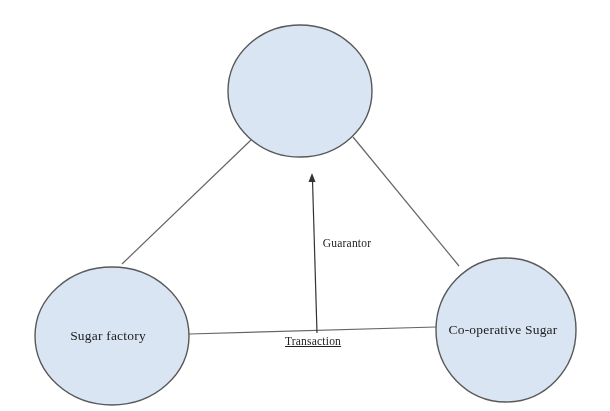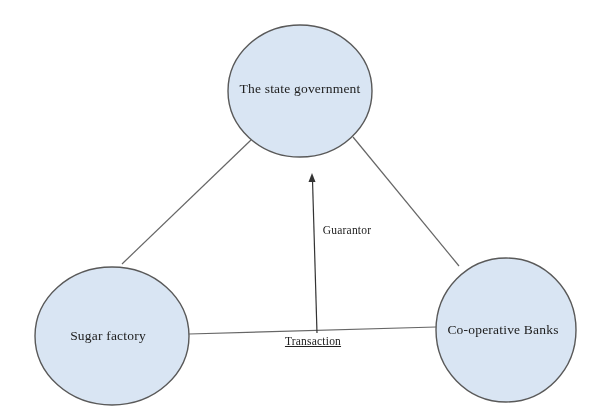--- a/index.html
+++ b/index.html
@@ -59,23 +59,22 @@
     <ellipse cx="300" cy="91" rx="72" ry="66" stroke-width="1.4" fill="#d9e5f3"></ellipse>
     <ellipse cx="300" cy="91" rx="72" ry="66" fill="none" stroke-width="1.4" stroke="#595959"></ellipse>
 
     <ellipse cx="112" cy="336" rx="77" ry="69" stroke-width="1.4" fill="#d9e5f3"></ellipse>
     <ellipse cx="112" cy="336" rx="77" ry="69" fill="none" stroke-width="1.4" stroke="#595959"></ellipse>
 
     <ellipse cx="506" cy="330" rx="70" ry="72" stroke-width="1.4" fill="#d9e5f3"></ellipse>
     <ellipse cx="506" cy="330" rx="70" ry="72" fill="none" stroke-width="1.4" stroke="#595959"></ellipse>
   </svg>
 
-  <div class="node-label" style="left:300px; top:89px;">The state government</div>
 
   <div class="node-label" style="left:108px; top:336px;font-family:Liberation Serif, serif;">Sugar factory</div>
 
-  <div class="node-label" style="left:503px; top:330px;">Co-operative Banks</div>
+  <div class="node-label" style="left:503px; top:330px;">Co-operative Sugar</div>
 
-  <div class="edge-label" style="left:347px; top:230px;">Guarantor</div>
+  <div class="edge-label" style="left:347px; top:243px;">Guarantor</div>
 
   <div class="edge-label" style="left:313px; top:341px;text-decoration:underline;">Transaction</div>
 
 </div>
 
 </body></html>

